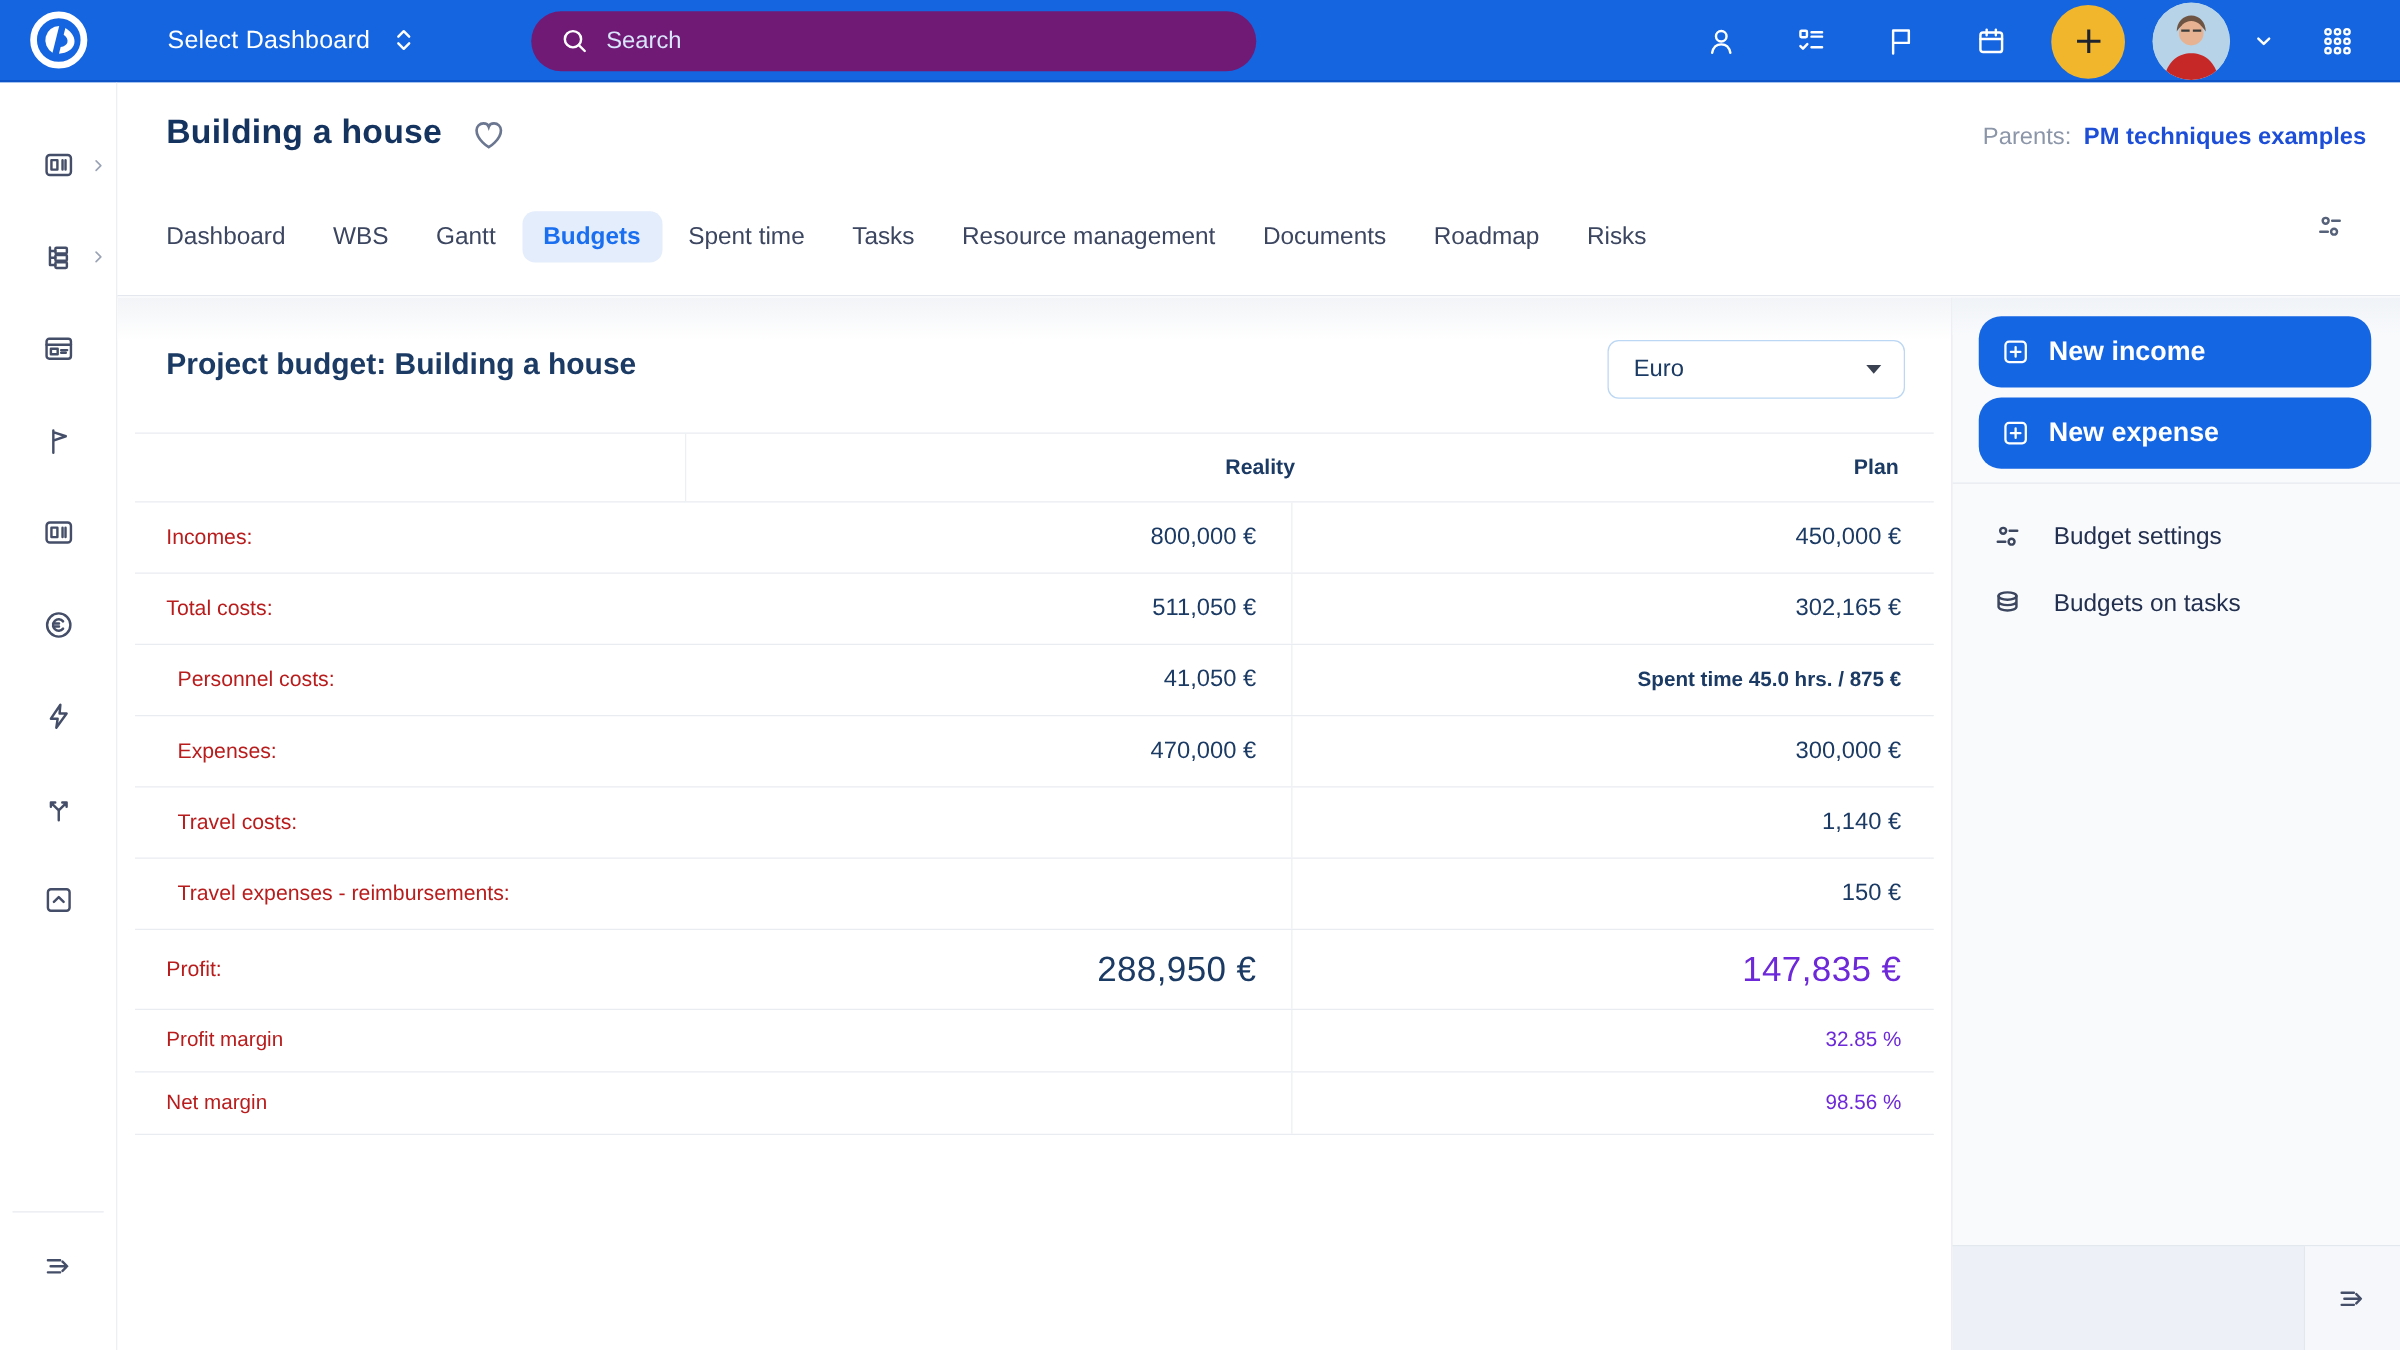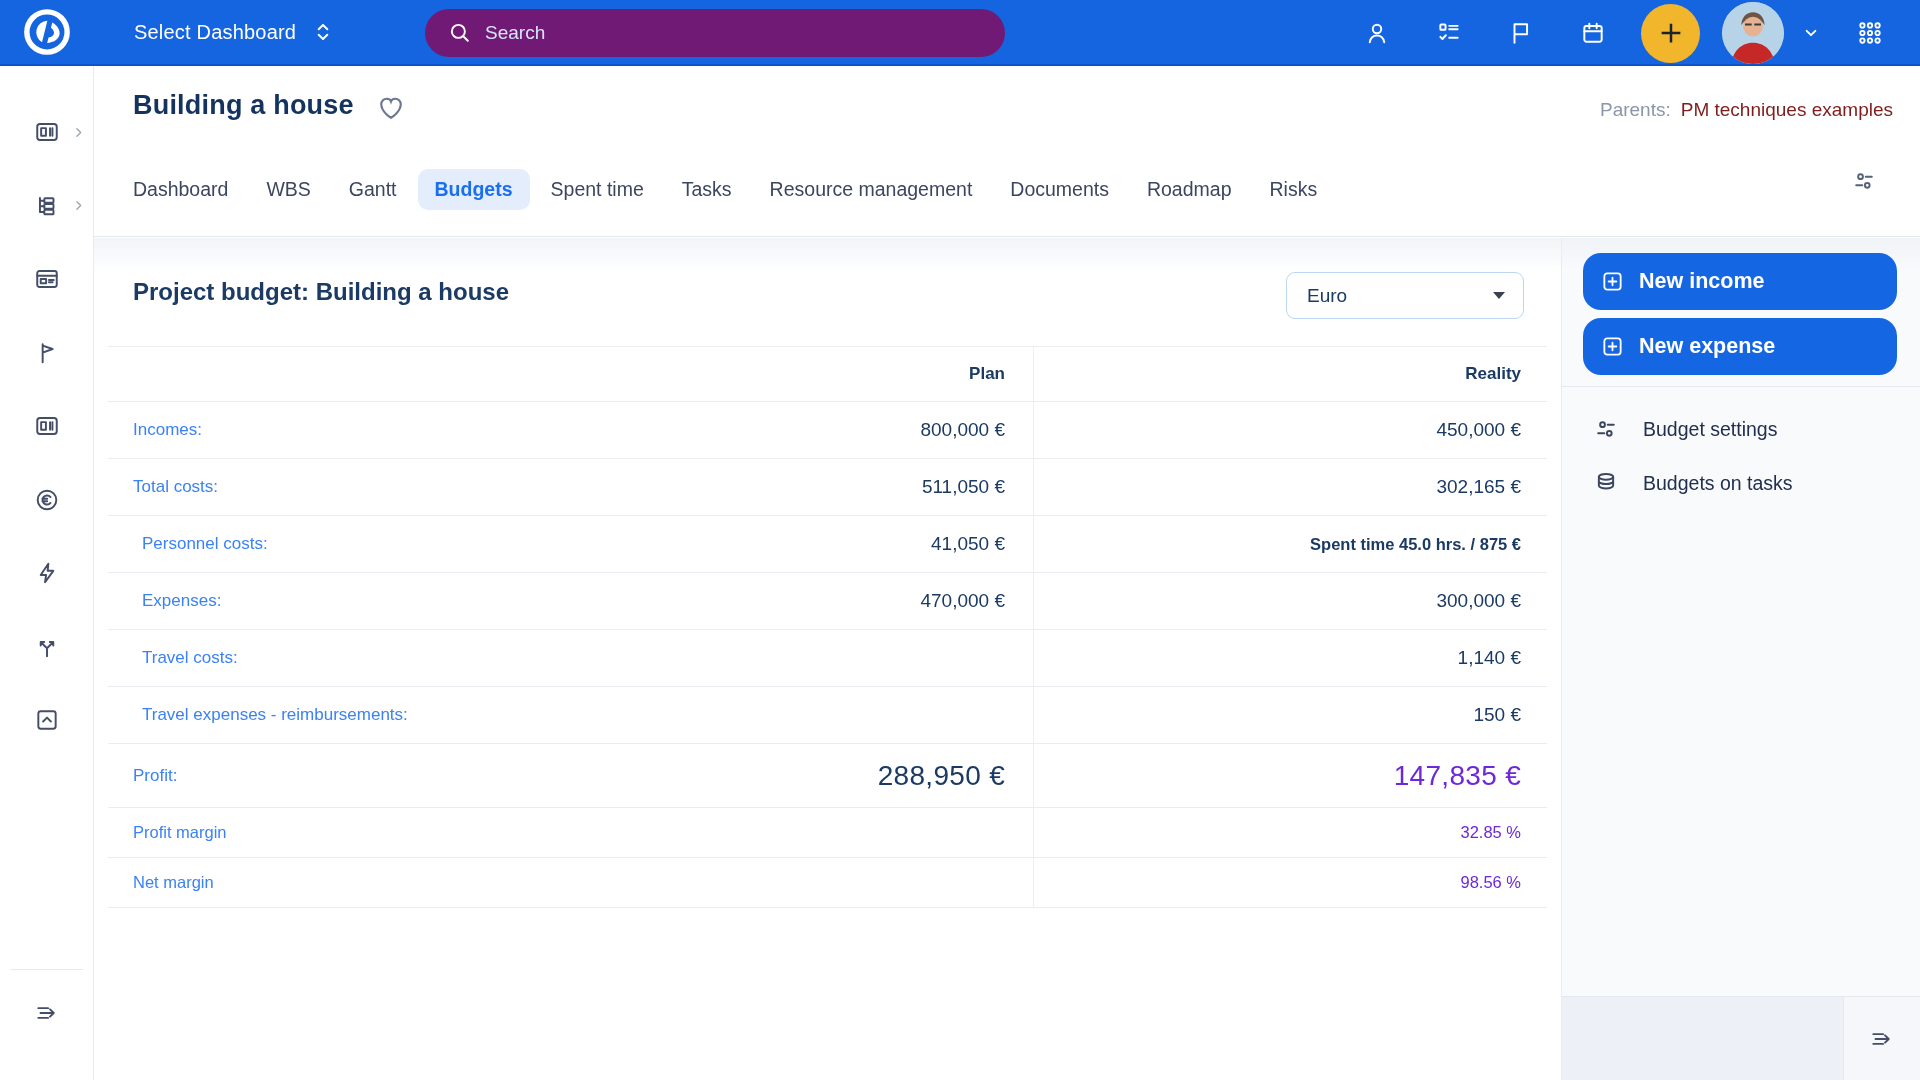--- a/index.html
+++ b/index.html
@@ -50,21 +50,21 @@
   
   .page-header {
     position:absolute; left:94px; top:66px; width:1826px; height:171px;
     background:#fff; border-bottom:1px solid #e4e7ed;
   }
   .page-title-row { position:absolute; left:39px; top:22px; display:flex; align-items:center; gap:22px; }
   .page-title { font-size:27px; font-weight:700; color:#14335f; letter-spacing:.2px; }
   .fav-heart { color:#6b7790; cursor:pointer; margin-top:4px; }
   .parents { position:absolute; right:27px; top:33px; font-size:19px; display:flex; gap:10px; align-items:baseline; }
   .parents .plabel { color:#8c96a9; }
-  .parents .pvalue { color:#7f1d1d; font-weight:400; cursor:pointer; }
+  .parents .pvalue { color:#1d4ed8; font-weight:700; cursor:pointer; }
   .tabs { position:absolute; left:22px; top:100px; height:46px; display:flex; align-items:center; }
   .tab { font-size:19.5px; color:#3c4660; padding:9px 17px; border-radius:10px; cursor:pointer; white-space:nowrap; margin-right:4px; }
   .tab.active { color:#1a6ef0; background:#e4edfc; font-weight:700; }
   .header-settings { position:absolute; right:43px; top:102px; color:#56617a; cursor:pointer; }
 
   
   .main-card { position:absolute; left:94px; top:238px; width:1467px; height:842px; background:#fff; }
   .main-card::before { content:""; position:absolute; left:0; top:0; right:0; height:34px; background:linear-gradient(#f2f4f7,#ffffff); pointer-events:none; }
   .budget-heading { position:absolute; left:39px; top:40px; font-size:24px; font-weight:600; color:#1b3a64; }
   .currency-select {
@@ -75,21 +75,21 @@
   .currency-select .val { font-size:19px; color:#1b3a64; flex:1; }
   .currency-select .tri { width:0; height:0; border-left:6px solid transparent; border-right:6px solid transparent; border-top:7px solid #3a4252; }
 
   
   .btable { position:absolute; left:14px; top:108px; width:1439px; border-top:1px solid #e9ecf1; }
   .brow { display:flex; align-items:center; border-bottom:1px solid #e9ecf1; height:57px; }
   .brow.head { height:55px; }
   .brow.profit-row { height:64px; }
   .brow.margin-row { height:50px; }
   .cell { height:100%; display:flex; align-items:center; }
-  .cell.lab { width:440px; padding-left:25px; font-size:17px; color:#3b82f6; }
+  .cell.lab { width:440px; padding-left:25px; font-size:17px; color:#b91c1c; }
   .cell.lab.indent { padding-left:34px; }
   .margin-row .cell.lab { font-size:16.5px; }
   .cell.plan { width:485px; justify-content:flex-end; padding-right:28px; font-size:19px; color:#1b3a64; }
   .cell.reality { width:514px; justify-content:flex-end; padding-right:26px; font-size:19px; color:#1b3a64; border-left:1px solid #eceff4; }
   .brow.head .cell { font-size:17px; font-weight:700; color:#1b3a64; }
   .cell.big { font-size:28px; letter-spacing:.3px; }
   .cell.green { color:#6d28d9; }
   .cell.small { font-size:16.5px; }
   .cell.bold-small { font-size:16.5px; font-weight:700; }
 
@@ -351,22 +351,22 @@
 
 <div class="main-card">
   <div class="budget-heading">Project budget: Building a house</div>
   <div class="currency-select">
     <span class="val">Euro</span>
     <span class="tri"></span>
   </div>
   <div class="btable" id="btable">
     <div class="brow head">
       <div class="cell lab"></div>
+      <div class="cell reality">Reality</div>
       <div class="cell plan">Plan</div>
-      <div class="cell reality">Reality</div>
     </div>
   <div class="brow ">
         <div class="cell lab">Incomes:</div>
         <div class="cell plan ">800,000 €</div>
         <div class="cell reality ">450,000 €</div>
       </div>
       <div class="brow ">
         <div class="cell lab">Total costs:</div>
         <div class="cell plan ">511,050 €</div>
         <div class="cell reality ">302,165 €</div>

